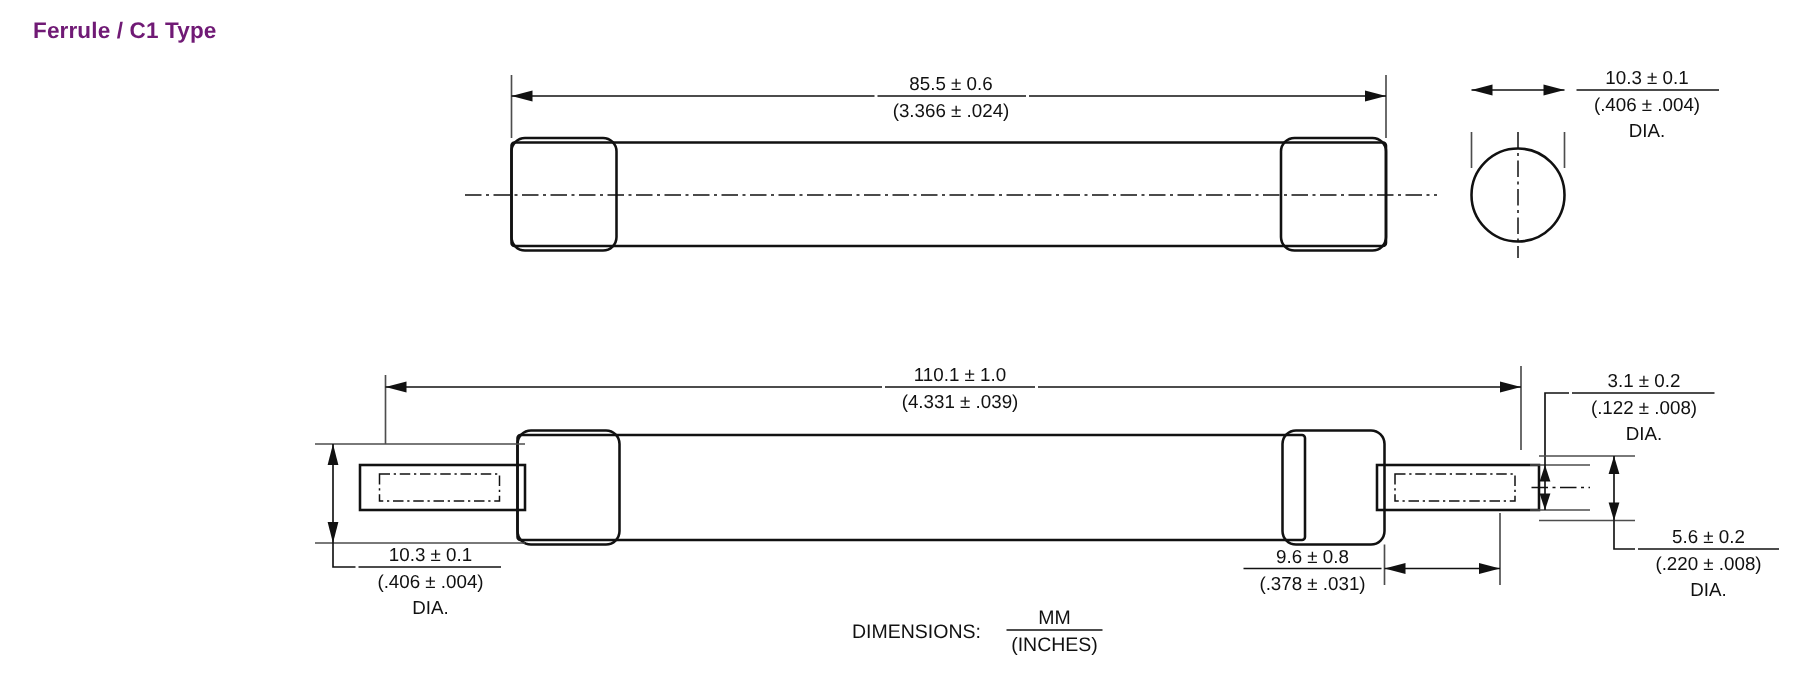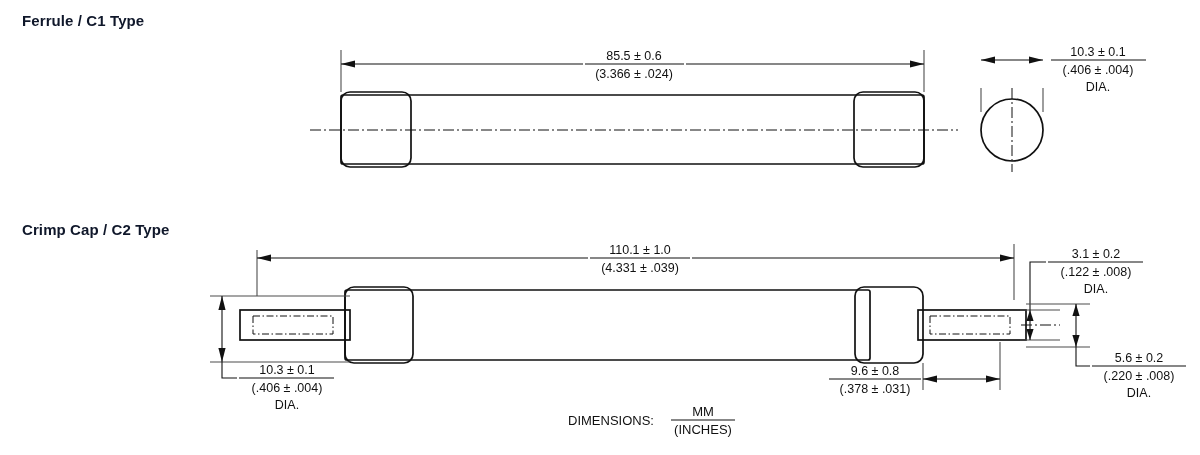--- a/index.html
+++ b/index.html
@@ -16,21 +16,21 @@
     width: 1200px;
     height: 455px;
     background: #ffffff;
     overflow: hidden;
   }
   .section-title {
     position: absolute;
     font-size: 15px;
     font-weight: bold;
     letter-spacing: 0.1px;
-    color: #0f172a;
+    color: #701a75;
     white-space: nowrap;
   }
   #title-c1 { left: 22px; top: 12px; }
   #title-c2 { left: 22px; top: 221px; }
 
   svg.drawing {
     position: absolute;
     left: 0;
     top: 0;
     width: 1200px;
@@ -83,21 +83,20 @@
     stroke-width: 1.1;
   }
 </style>
 </head>
 <body>
 
 <div id="page">
 
   <div class="section-title" id="title-c1">Ferrule / C1 Type</div>
 
-  <div class="section-title" id="title-c2">Crimp Cap / C2 Type</div>
 
   <svg class="drawing" viewBox="0 0 1200 455">
 
     <g>
 
       <line class="ext-line" x1="341" y1="50" x2="341" y2="92"></line>
       <line class="ext-line" x1="924" y1="50" x2="924" y2="92"></line>
 
       <line class="dim-line" x1="341" y1="64" x2="583" y2="64"></line>
       <line class="dim-line" x1="686" y1="64" x2="924" y2="64"></line>

